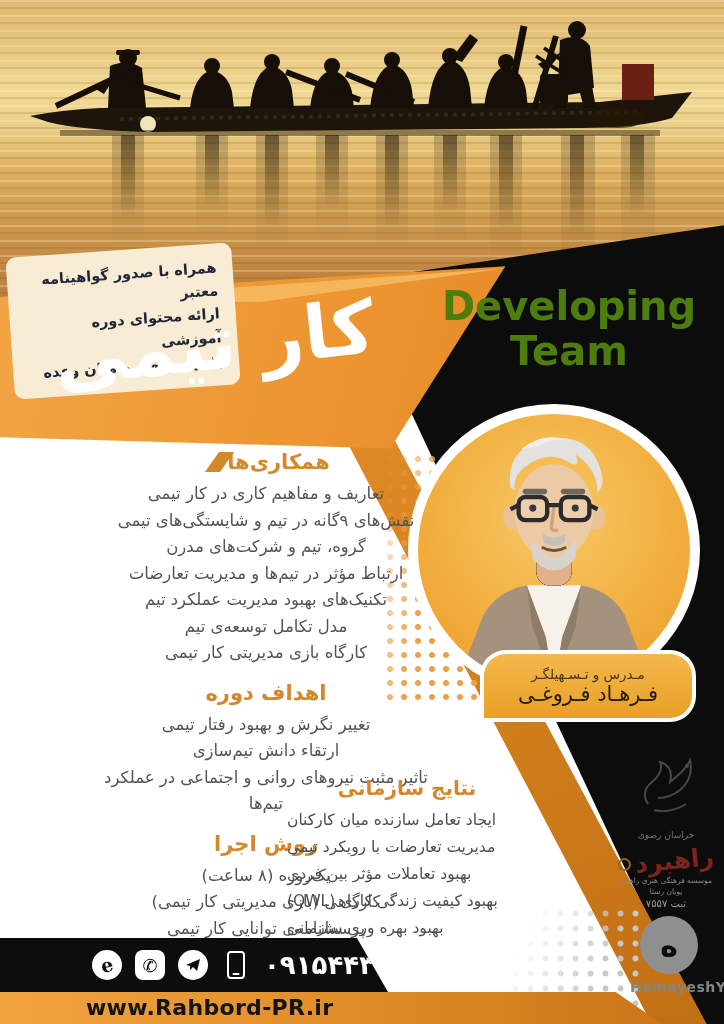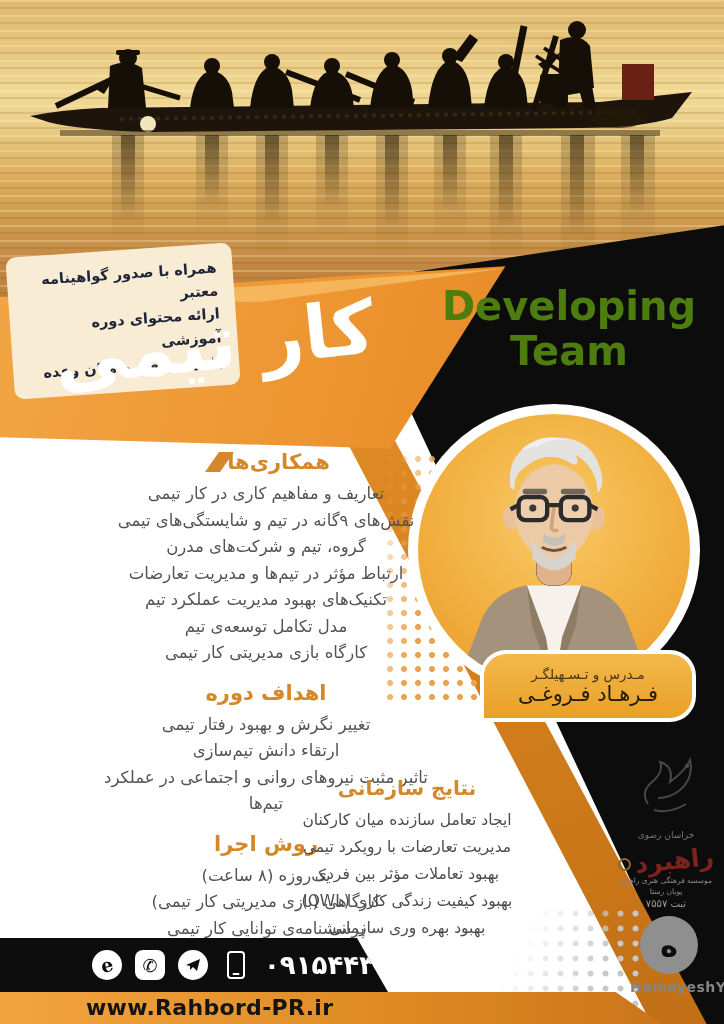--- a/index.html
+++ b/index.html
@@ -58,21 +58,21 @@
     mask-image:linear-gradient(115deg,transparent 28%,#000 75%);}
 
   
   .col-left{position:absolute;left:96px;top:436px;width:340px;direction:rtl;text-align:center;}
   .col-right{position:absolute;right:197px;top:768px;width:240px;direction:rtl;text-align:center;}
   .sec-heading{color:#d4882a;font-weight:bold;font-size:21px;margin:14px 0 7px;}
   .col-right .sec-heading{font-size:20px;margin-top:8px;}
   .sec-heading .slash{display:inline-block;width:15px;height:20px;background:#d4882a;
     transform:skewX(-35deg);margin:0 0 -3px 10px;}
   .sec-list .line{font-size:16.5px;color:#535353;line-height:26.5px;}
-  .col-right .sec-list{text-align:center;}
+  .col-right .sec-list{text-align:left;}
   .col-right .sec-list .line{font-size:15.5px;color:#4c4c4c;line-height:27px;white-space:nowrap;}
 
   
   .logo-assoc{position:absolute;left:616px;top:752px;width:100px;text-align:center;color:#6f6f6f;}
   .logo-assoc .cap{font-size:9px;direction:rtl;margin-top:2px;color:#7a7a7a;}
   .logo-rahbord{position:absolute;left:616px;top:846px;width:100px;text-align:center;direction:rtl;}
   .logo-rahbord .mark{font-size:25px;font-weight:bold;color:#7b241d;transform:rotate(-6deg);display:inline-block;}
   .logo-rahbord .emblem{display:inline-block;width:13px;height:13px;border:2px solid #8a6a30;border-radius:50%;vertical-align:middle;margin-right:4px;}
   .logo-rahbord .sub{font-size:7.5px;color:#8a8a8a;line-height:1.5;}
   .logo-rahbord .reg{font-size:10px;color:#9a9a9a;}

